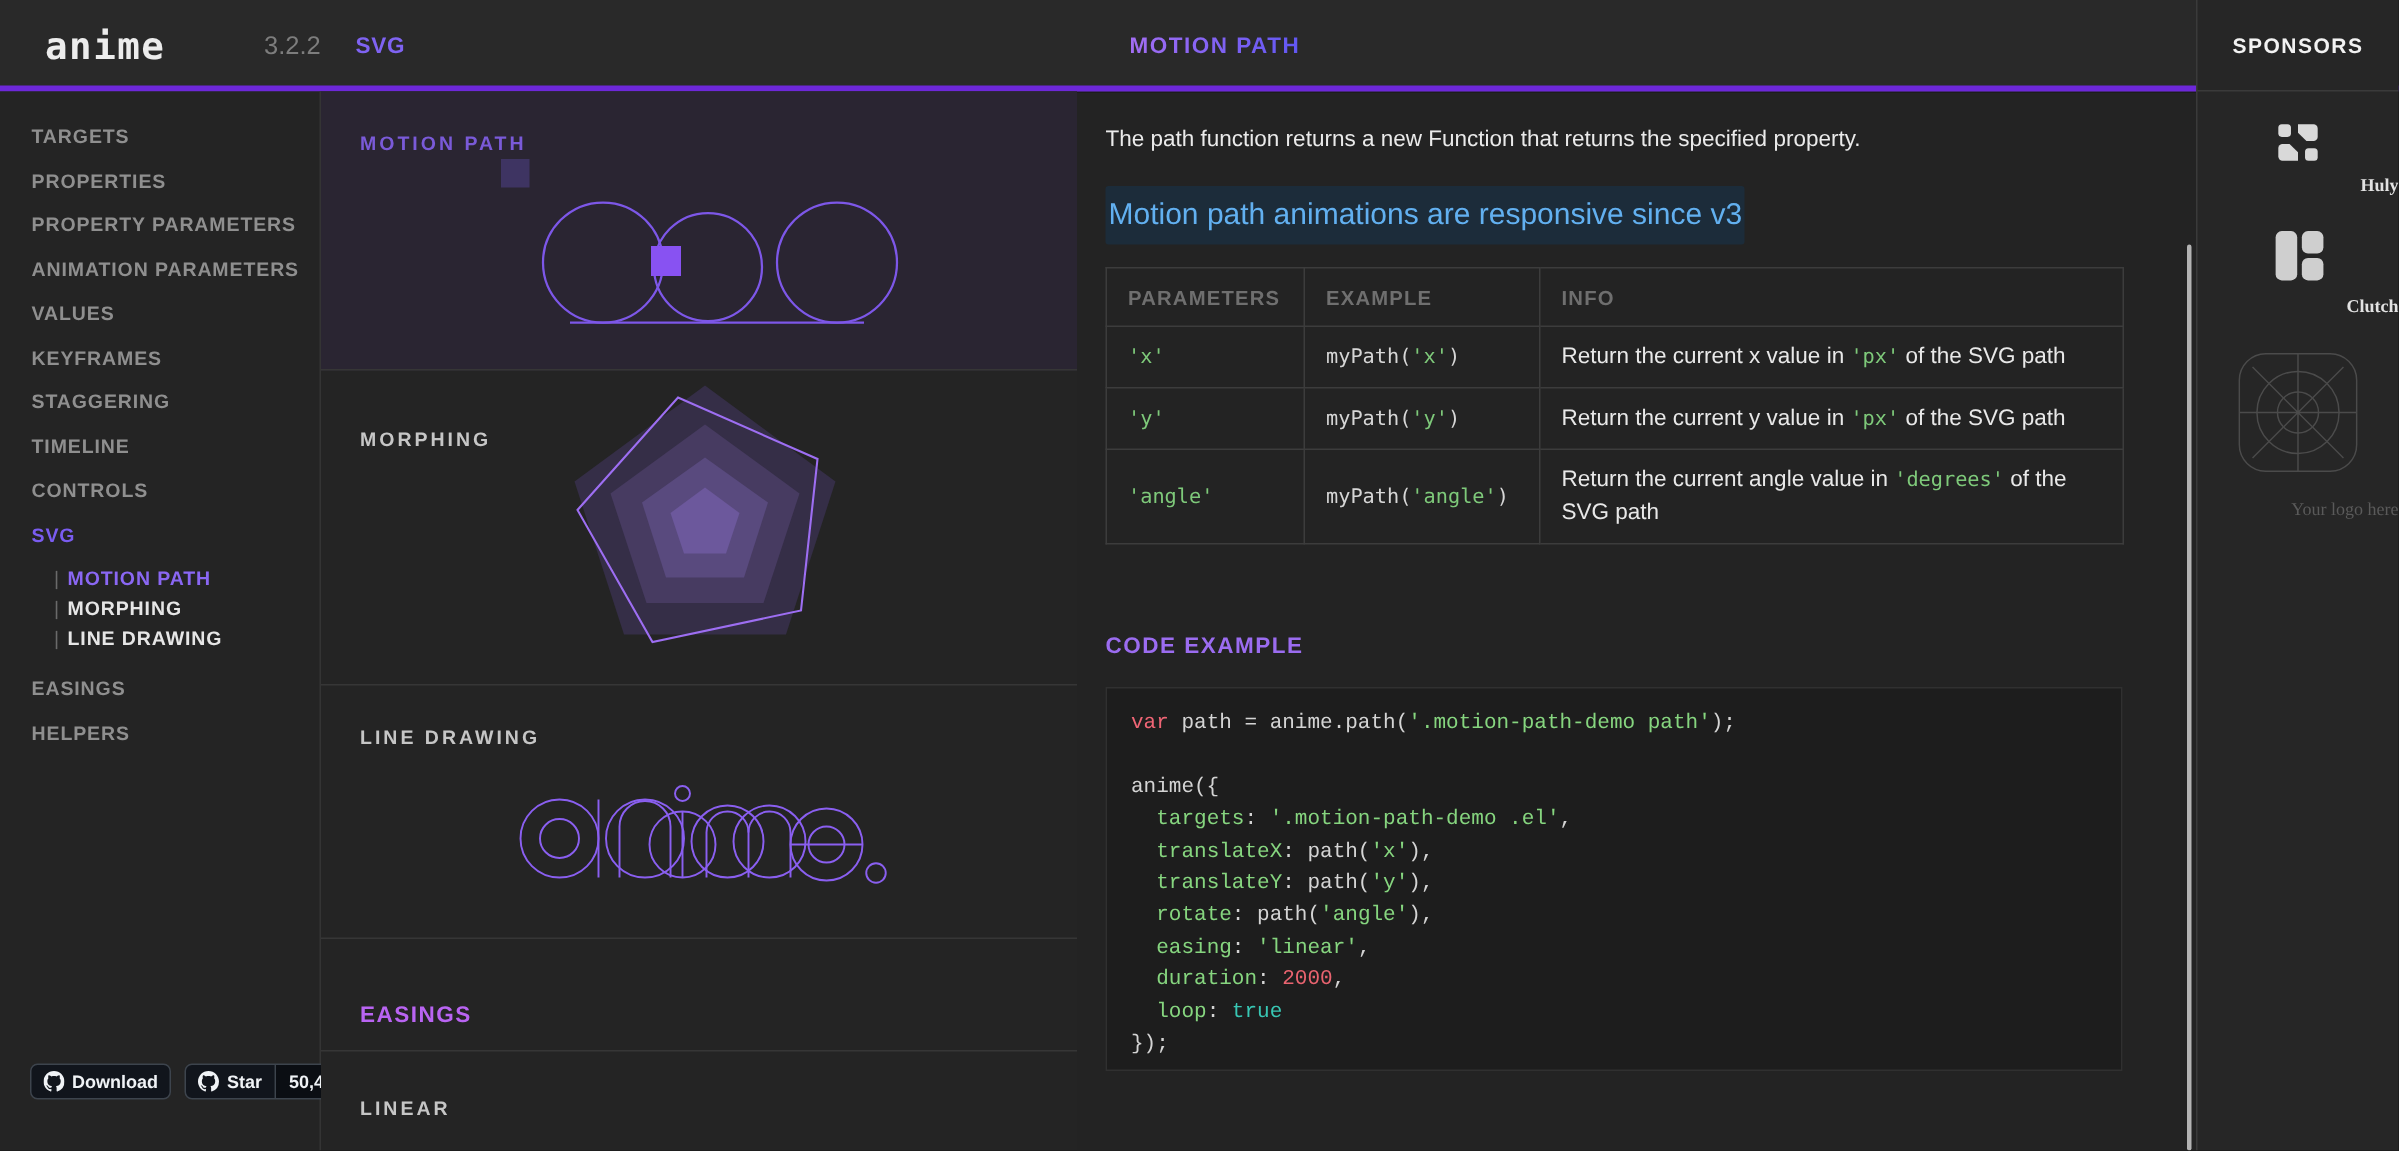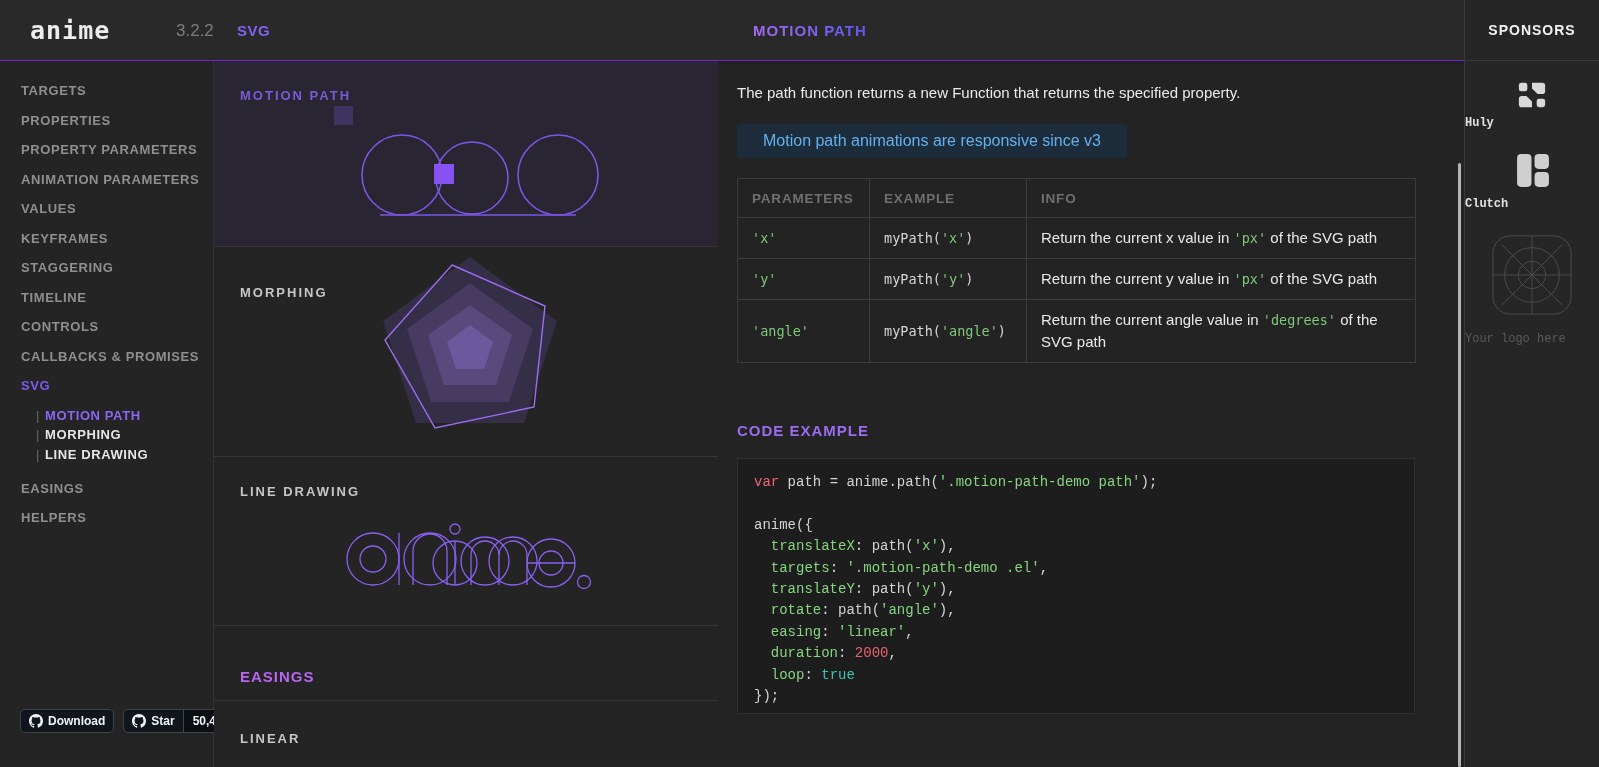--- a/index.html
+++ b/index.html
@@ -1,21 +1,21 @@
 <!DOCTYPE html>
 <html><head>
 <meta charset="utf-8">
 <style>
   html,body{margin:0;padding:0;background:#1c1c1c;}
   body{width:1599px;height:767px;overflow:hidden;position:relative;
        font-family:"Liberation Sans",sans-serif;-webkit-font-smoothing:antialiased;}
   .abs{position:absolute;}
 
   
-  #topbar{left:0;top:0;width:1599px;height:61px;background:#292929;border-bottom:1px solid #6d28d9;box-sizing:border-box;}
+  #topbar{left:0;top:0;width:1599px;height:61px;background:#292929;border-bottom:4px solid #6d28d9;box-sizing:border-box;}
   #logo{left:30px;top:16px;font-family:"DejaVu Sans Mono",monospace;font-weight:bold;font-size:25px;letter-spacing:1px;color:#ececec;}
   #version{left:176px;top:21px;font-size:17px;color:#7d7d7d;}
   #topbar-section{left:237px;top:22px;font-size:15px;font-weight:bold;letter-spacing:.5px;color:#7f63f2;cursor:pointer;}
   #docs-title{left:753px;top:22px;font-size:15px;font-weight:bold;letter-spacing:1px;
     background:linear-gradient(90deg,#a36ef3,#6157f2);-webkit-background-clip:text;background-clip:text;color:transparent;}
 
   
   #sidebar{left:0;top:61px;width:214px;height:706px;background:#242424;border-right:1px solid #343434;box-sizing:border-box;}
   .side-item{display:block;height:29.5px;line-height:29.5px;padding-left:21px;font-size:13px;font-weight:600;
     letter-spacing:.6px;color:#8f8f8f;cursor:pointer;white-space:nowrap;}
@@ -44,21 +44,21 @@
   #sec-motion .demo-label{color:#7a5ad8;}
   #sec-morph{top:186px;height:210px;}
   #sec-line{top:396px;height:169px;}
   #sec-easings{top:565px;height:75px;}
   #sec-easings .demo-label{color:#b964f2;font-size:15px;letter-spacing:1px;}
   #sec-linear{top:640px;height:66px;border-bottom:none;}
 
   
   #docs{left:718px;top:62px;width:746px;height:706px;background:#232323;}
   #docs-desc{left:19px;top:22px;width:690px;font-size:15px;color:#eaeaea;}
-  #docs-note{left:19px;top:62px;background:#1c2c3a;color:#62b0f0;font-size:16px;padding:8px 26px;border-radius:2px;}
+  #docs-note{left:19px;top:62px;background:#1c2c3a;color:#62b0f0;font-size:20px;padding:8px 2px;border-radius:2px;}
   #param-table{left:19px;top:116px;border-collapse:collapse;}
   #param-table th,#param-table td{border:1px solid #3c3c3c;text-align:left;padding:9px 14px;vertical-align:middle;}
   #param-table th{color:#6f6f6f;font-size:13.5px;font-weight:600;letter-spacing:.8px;height:20px;}
   #param-table .col-param{width:103px;}
   #param-table .col-ex{width:128px;}
   #param-table .col-info{width:360px;}
   .code-green{color:#7ec97a;font-family:"DejaVu Sans Mono",monospace;font-size:13.5px;}
   .code-plain{color:#d6d6d6;font-family:"DejaVu Sans Mono",monospace;font-size:13.5px;}
   .info-text{color:#e8e8e8;font-size:15px;line-height:22px;margin-top:28px;}
   #code-label{left:19px;top:360px;font-size:15px;font-weight:bold;letter-spacing:1px;color:#9b6cf0;}
@@ -67,21 +67,21 @@
   .cl{font-family:Liberation Mono, monospace;font-size:14px;line-height:21.4px;white-space:pre;}
   .pl{color:#d4d4d4;} .gr{color:#86d57f;} .st{color:#86d57f;} .kw{color:#ef6575;} .nu{color:#e8636f;} .bo{color:#38c7b4;}
 
   #docs-scrollbar{left:1458px;top:163px;width:3px;height:604px;background:#b3b3b3;border-radius:2px;cursor:pointer;}
 
   
   #sponsors{left:1464px;top:0;width:135px;height:767px;background:#262626;border-left:1px solid #3a3a3a;box-sizing:border-box;}
   #sponsors-title{left:0;top:22px;width:134px;text-align:center;font-size:14px;font-weight:bold;letter-spacing:1px;color:#f2f2f2;}
   #sponsors-head-border{left:0;top:60px;width:134px;height:1px;background:#3a3a3a;}
   .sponsor-logo{left:0;width:134px;display:flex;justify-content:center;cursor:pointer;}
-  .sponsor-name{left:0;width:134px;text-align:left;font-family:Liberation Mono, monospace;font-weight:bold;font-size:12px;color:#e2e2e2;}
+  .sponsor-name{left:0;width:134px;text-align:right;font-family:Liberation Serif, serif;font-weight:bold;font-size:12px;color:#e2e2e2;}
   #huly-logo{top:80px;} #huly-name{top:116px;}
   #clutch-logo{top:152px;} #clutch-name{top:197px;}
   #ph-logo{top:231px;} #ph-name{top:332px;color:#5a5a5a;font-weight:400;}
 </style>
 </head>
 <body>
 
 <div id="topbar" class="abs">
   <div id="logo" class="abs">anime</div>
   <div id="version" class="abs">3.2.2</div>
@@ -93,21 +93,20 @@
   <div id="side-list">
     <a class="side-item">TARGETS</a>
     <a class="side-item">PROPERTIES</a>
     <a class="side-item">PROPERTY PARAMETERS</a>
     <a class="side-item">ANIMATION PARAMETERS</a>
     <a class="side-item">VALUES</a>
     <a class="side-item">KEYFRAMES</a>
     <a class="side-item">STAGGERING</a>
     <a class="side-item">TIMELINE</a>
     <a class="side-item">CONTROLS</a>
-    <a class="side-item">CALLBACKS &amp; PROMISES</a>
     <a class="side-item active">SVG</a>
 
     <a class="sub-item first active"><span class="pipe">|</span><span>MOTION PATH</span></a>
     <a class="sub-item"><span class="pipe">|</span><span>MORPHING</span></a>
     <a class="sub-item"><span class="pipe">|</span><span>LINE DRAWING</span></a>
 
     <a class="side-item after-subs">EASINGS</a>
     <a class="side-item">HELPERS</a>
   </div>
 </nav>
@@ -222,22 +221,22 @@
       </tr>
     </tbody>
   </table>
 
   <div id="code-label" class="abs">CODE EXAMPLE</div>
 
   <div id="code-block" class="abs">
     <div class="cl"><span class="kw">var</span><span class="pl"> path = anime.path(</span><span class="st">'.motion-path-demo path'</span><span class="pl">);</span></div>
     <div class="cl"><span class="pl"> </span></div>
     <div class="cl"><span class="pl">anime({</span></div>
+    <div class="cl"><span class="pl">  </span><span class="gr">targets</span><span class="pl">: </span><span class="st">'.motion-path-demo .el'</span><span class="pl">,</span></div>
     <div class="cl"><span class="pl">  </span><span class="gr">translateX</span><span class="pl">: path(</span><span class="st">'x'</span><span class="pl">),</span></div>
-    <div class="cl"><span class="pl">  </span><span class="gr">targets</span><span class="pl">: </span><span class="st">'.motion-path-demo .el'</span><span class="pl">,</span></div>
     <div class="cl"><span class="pl">  </span><span class="gr">translateY</span><span class="pl">: path(</span><span class="st">'y'</span><span class="pl">),</span></div>
     <div class="cl"><span class="pl">  </span><span class="gr">rotate</span><span class="pl">: path(</span><span class="st">'angle'</span><span class="pl">),</span></div>
     <div class="cl"><span class="pl">  </span><span class="gr">easing</span><span class="pl">: </span><span class="st">'linear'</span><span class="pl">,</span></div>
     <div class="cl"><span class="pl">  </span><span class="gr">duration</span><span class="pl">: </span><span class="nu">2000</span><span class="pl">,</span></div>
     <div class="cl"><span class="pl">  </span><span class="gr">loop</span><span class="pl">: </span><span class="bo">true</span><span class="pl"></span></div>
     <div class="cl"><span class="pl">});</span></div>
   </div>
 </div>
 
 <div id="docs-scrollbar" class="abs"></div>

